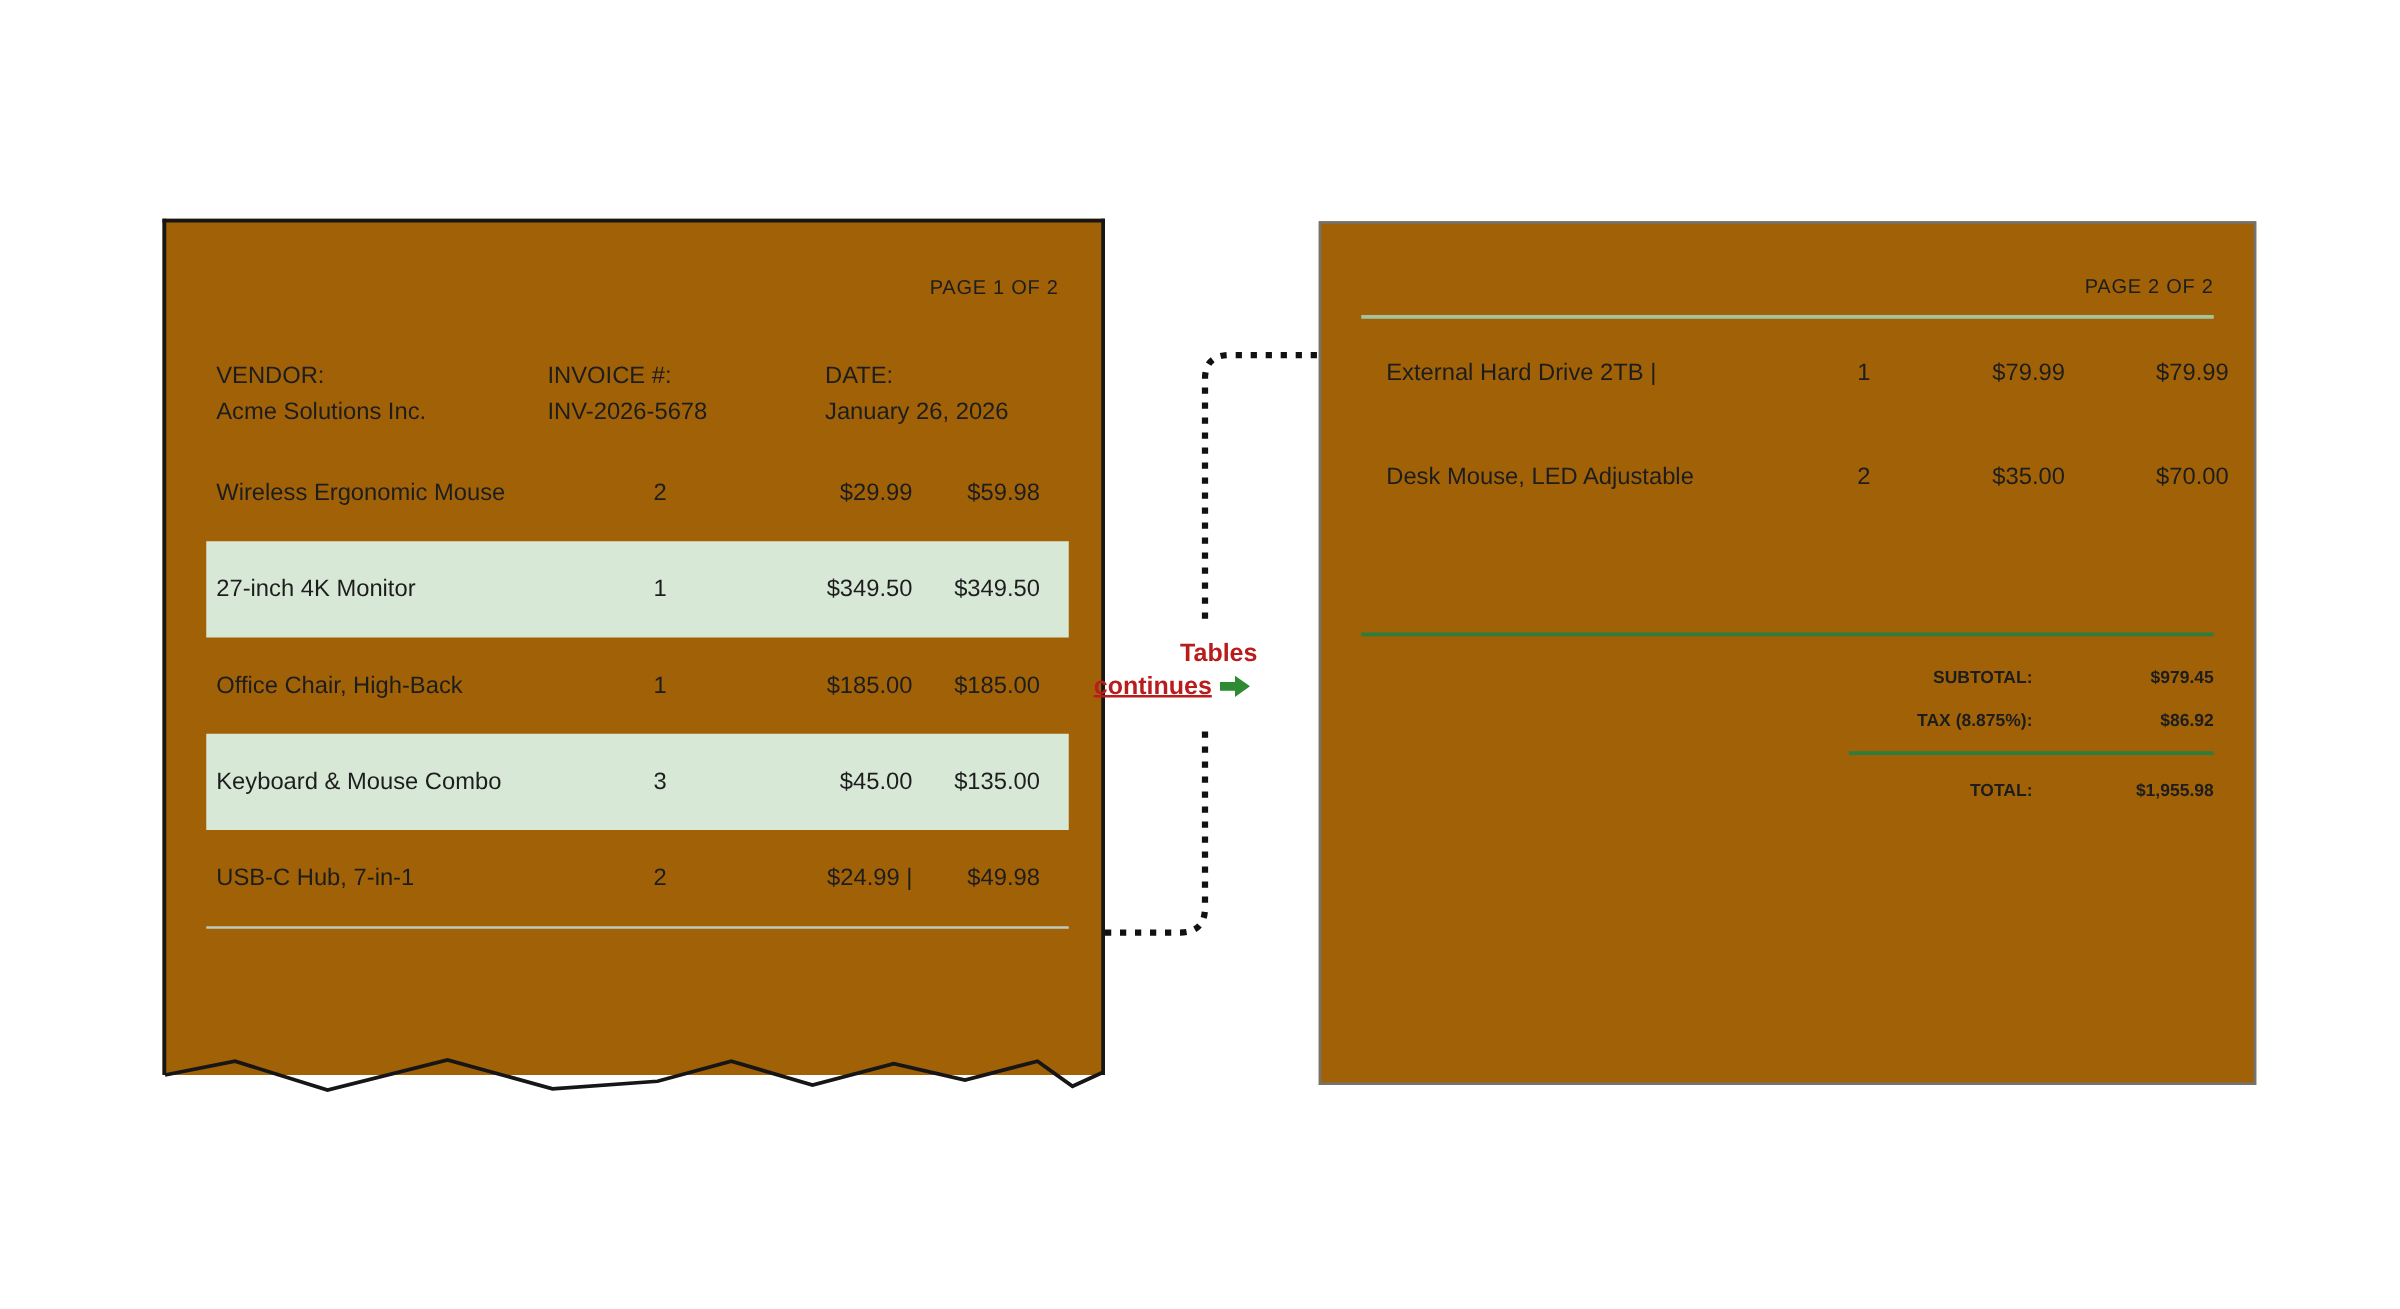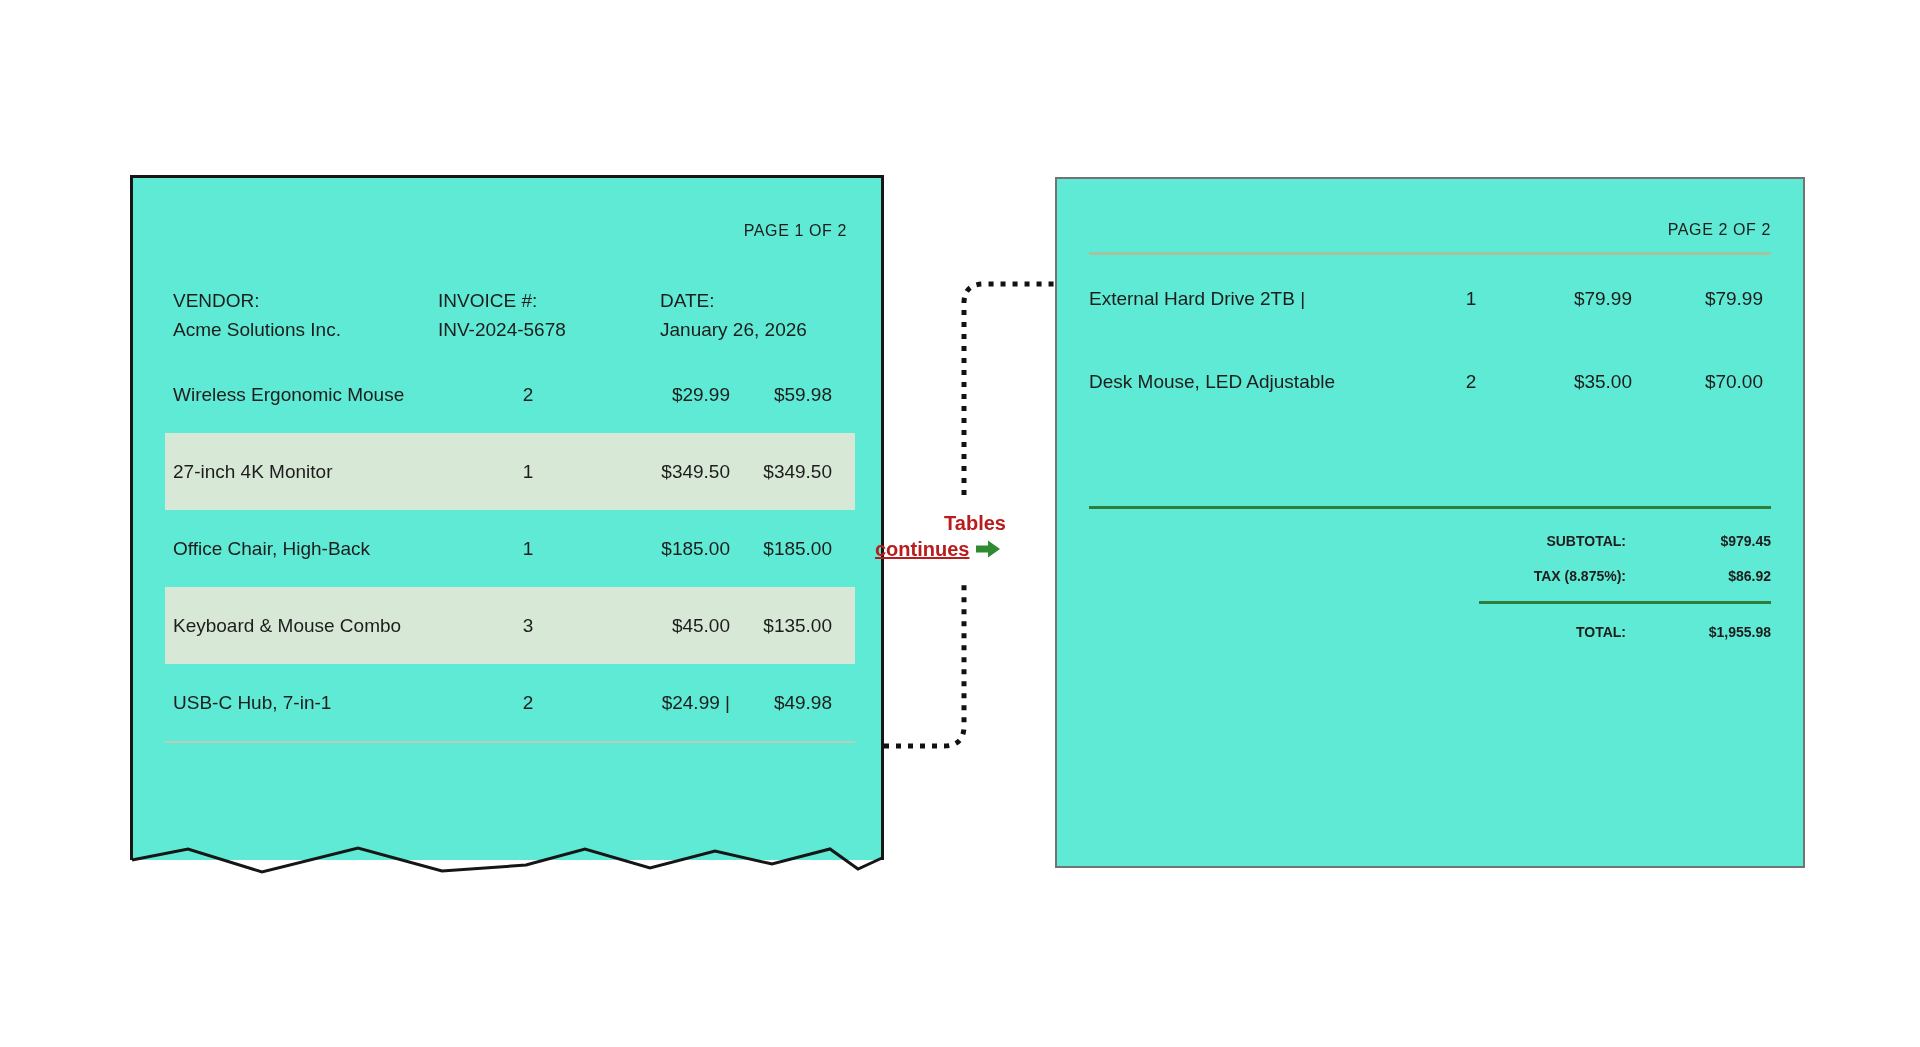--- a/index.html
+++ b/index.html
@@ -1,32 +1,32 @@
 <!DOCTYPE html>
 <html><head>
 <meta charset="utf-8">
 <style>
   html,body{margin:0;padding:0;background:#ffffff;}
   .canvas{position:relative;width:1920px;height:1047px;background:#ffffff;overflow:hidden;
           font-family:"Liberation Sans", sans-serif;color:#1d1d1d;}
-  .page{position:absolute;background:#5eead4;box-sizing:border-box;padding-left:36px;}
+  .page{position:absolute;background:#a16207;box-sizing:border-box;padding-left:36px;}
   .page1{left:130px;top:175px;width:754px;height:685px;
          border:3px solid #161616;border-bottom:none;}
   .page2{left:1055px;top:177px;width:750px;height:691px;border:2px solid #737373;}
   .page-label{position:absolute;font-size:16px;letter-spacing:0.6px;color:#1d1d1d;white-space:nowrap;}
   .page1 .page-label{top:44px;right:34px;}
   .page2 .page-label{top:42px;right:32px;}
   .meta{position:absolute;top:108px;left:40px;display:flex;}
   .meta-col{font-size:19px;line-height:29px;white-space:nowrap;}
   .meta-col.vendor{width:265px;}
   .meta-col.invoice{width:222px;}
   
   .tbl{position:absolute;}
   .page1 .tbl{left:32px;top:178px;width:690px;}
-  .page2 .tbl{left:24px;top:78px;width:682px;}
+  .page2 .tbl{left:44px;top:78px;width:682px;}
   .thead{display:flex;align-items:center;height:56px;background:#d8e8d6;
          border-bottom:3px solid #2f7d3c;font-weight:bold;font-size:18px;letter-spacing:0.3px;}
   .trow{display:flex;align-items:center;font-size:19px;}
   .page1 .trow{height:77px;}
   .page2 .trow{height:83px;}
   .trow.alt{background:#d8e8d6;}
   .c-desc{padding-left:8px;text-align:left;white-space:nowrap;}
   .page1 .c-desc{width:292px;}
   .page2 .c-desc{width:322px;}
   .c-qty{text-align:center;}
@@ -66,21 +66,21 @@
   <section class="page page1">
     <div class="page-label">PAGE 1 OF 2</div>
 
     <div class="meta">
       <div class="meta-col vendor">
         <div>VENDOR:</div>
         <div>Acme Solutions Inc.</div>
       </div>
       <div class="meta-col invoice">
         <div>INVOICE #:</div>
-        <div>INV-2024-5678</div>
+        <div>INV-2026-5678</div>
       </div>
       <div class="meta-col date">
         <div>DATE:</div>
         <div>January 26, 2026</div>
       </div>
     </div>
 
     <div class="tbl">
 
       <div class="trow">

